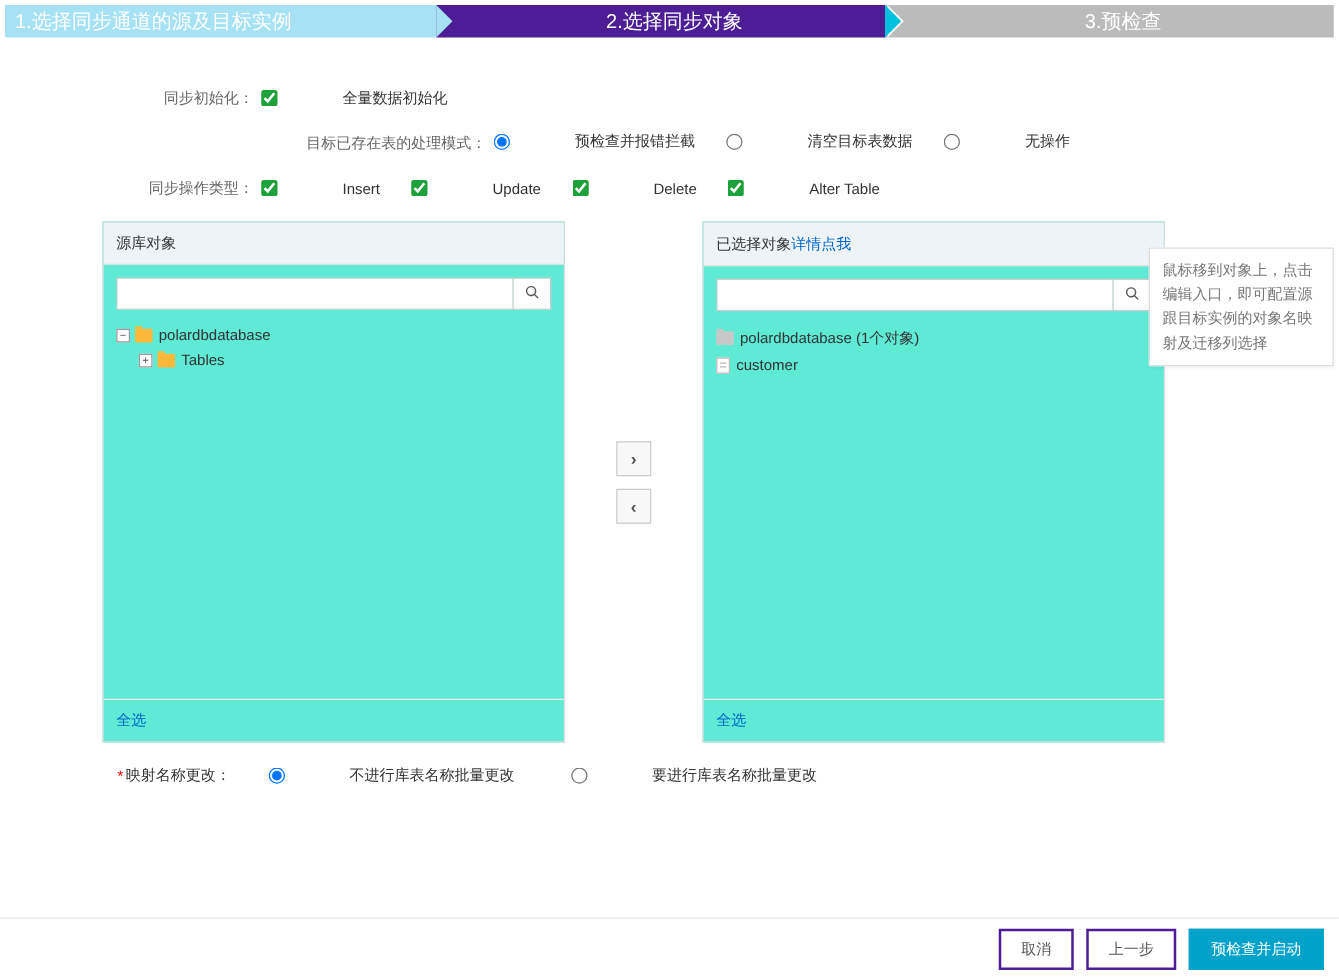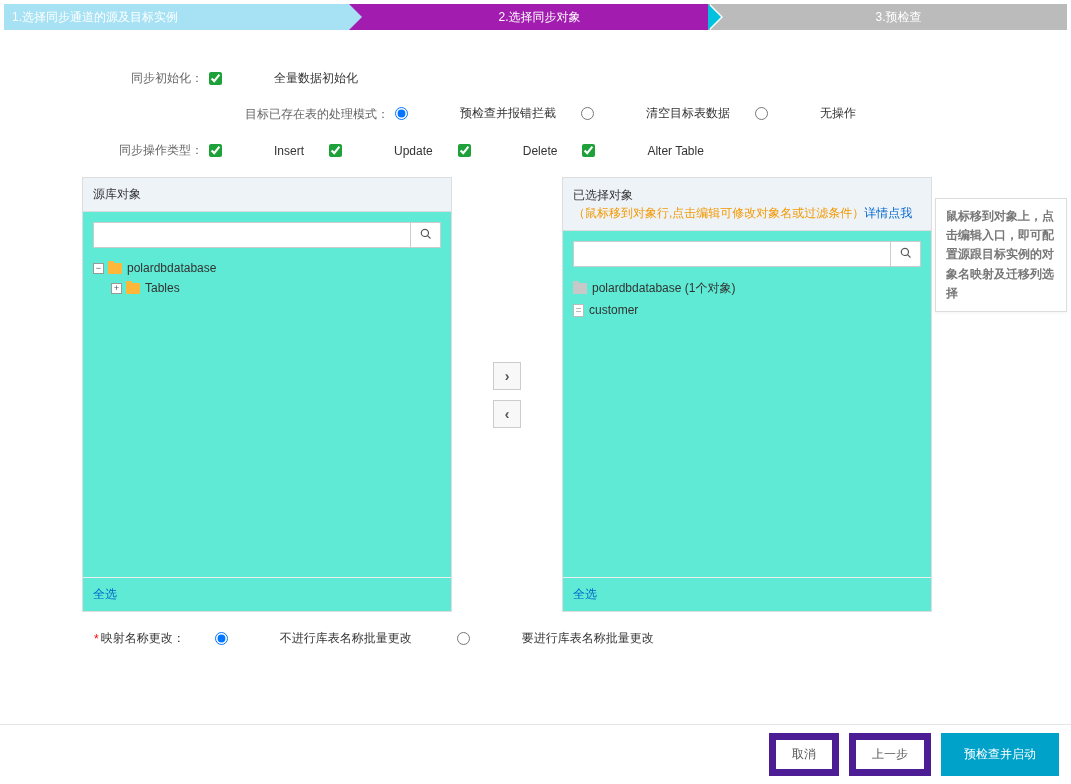--- a/index.html
+++ b/index.html
@@ -19,21 +19,21 @@
       height: 26px;
       margin: 4px;
     }
     .step {
       flex: 1;
       position: relative;
       display: flex;
       align-items: center;
       justify-content: center;
       color: #fff;
-      font-size: 12px;
+      font-size: 16px;
       padding-left: 10px;
       text-align: center;
     }
     .step::after {
       content: "";
       position: absolute;
       right: -13px;
       top: 0;
       width: 0;
       height: 0;
@@ -49,21 +49,21 @@
       width: 0;
       height: 0;
       border-top: 13px solid transparent;
       border-bottom: 13px solid transparent;
       border-left: 13px solid #fff;
       z-index: 1;
     }
     .step:last-child::after, .step:last-child::before { display:none;}
     .step.light { background: #a6e1f4; }
     .step.light::after { border-left: 13px solid #a6e1f4; }
-    .step.active { background: #a21caf; }
+    .step.active { background: #4c1d95; }
     .step.active::after { border-left: 13px solid #00c1de; }
     .step.inactive { background: #bbb; color:#fff; }
     .step.inactive::after { border-left: 13px solid #bbb; }
     .step.first { justify-content:flex-start; padding-left:8px;}
     .step.first::before{display:none;}
     .step:not(.first) { padding-left: 22px; }
 
     .content { padding: 10px 4px 4px 4px; }
 
     
@@ -204,28 +204,27 @@
       cursor: pointer;
       display:flex;align-items:center;justify-content:center;
       font-size:14px;color:#555;font-weight:bold;
     }
 
     
     .tooltip {
       position: absolute;
       right: 4px;
       top: 198px;
-      width: 132px;
+      width: 148px;
       border: 1px solid #ddd;
       background: #fff;
       padding: 8px 10px;
       color: #777;
       line-height: 1.6;
       box-shadow: 0 1px 3px rgba(0,0,0,0.05);
-      font-weight: bold;
     }
 
     
     .bottom-row {
       display:flex;
       align-items:center;
       margin: 18px 0 0 90px;
     }
     .req-star{ color:#f00; margin-right:2px;}
 
@@ -234,21 +233,21 @@
       position: absolute;
       left: 0; right: 0; bottom: 0;
       border-top: 1px solid #e5e5e5;
       padding: 8px 12px;
       display: flex;
       justify-content: flex-end;
       gap: 10px;
       background:#fff;
     }
     .btn {
-      border: 7px solid #4c1d95;
+      border: 2px solid #4c1d95;
       background: #fff;
       padding: 6px 16px;
       font-size: 12px;
       cursor: pointer;
       color:#555;
     }
     .btn-primary {
       background: #00a2ca;
       border-color: #00a2ca;
       color: #fff;
@@ -353,21 +352,20 @@
         <span>›</span>
       </button>
       <button class="arrow-btn">
         <span>‹</span>
       </button>
     </div>
 
     <div class="panel panel-right">
       <div class="panel-header panel-header-right">
         <span>已选择对象</span>
-        <span class="hint-orange">（鼠标移到对象行,点击编辑可修改对象名或过滤条件）</span>
         <span class="hint-link">详情点我</span>
       </div>
       <div class="search-wrap">
         <input type="text" style="">
         <button class="search-btn">
           <span>
             <svg viewBox="0 0 16 16">
                 <path d="M6.5 1a5.5 5.5 0 014.38 8.84l3.64 3.64-1.04 1.04-3.64-3.64A5.5 5.5 0 116.5 1zm0 1.5a4 4 0 100 8 4 4 0 000-8z"></path>
               </svg>
           </span>

